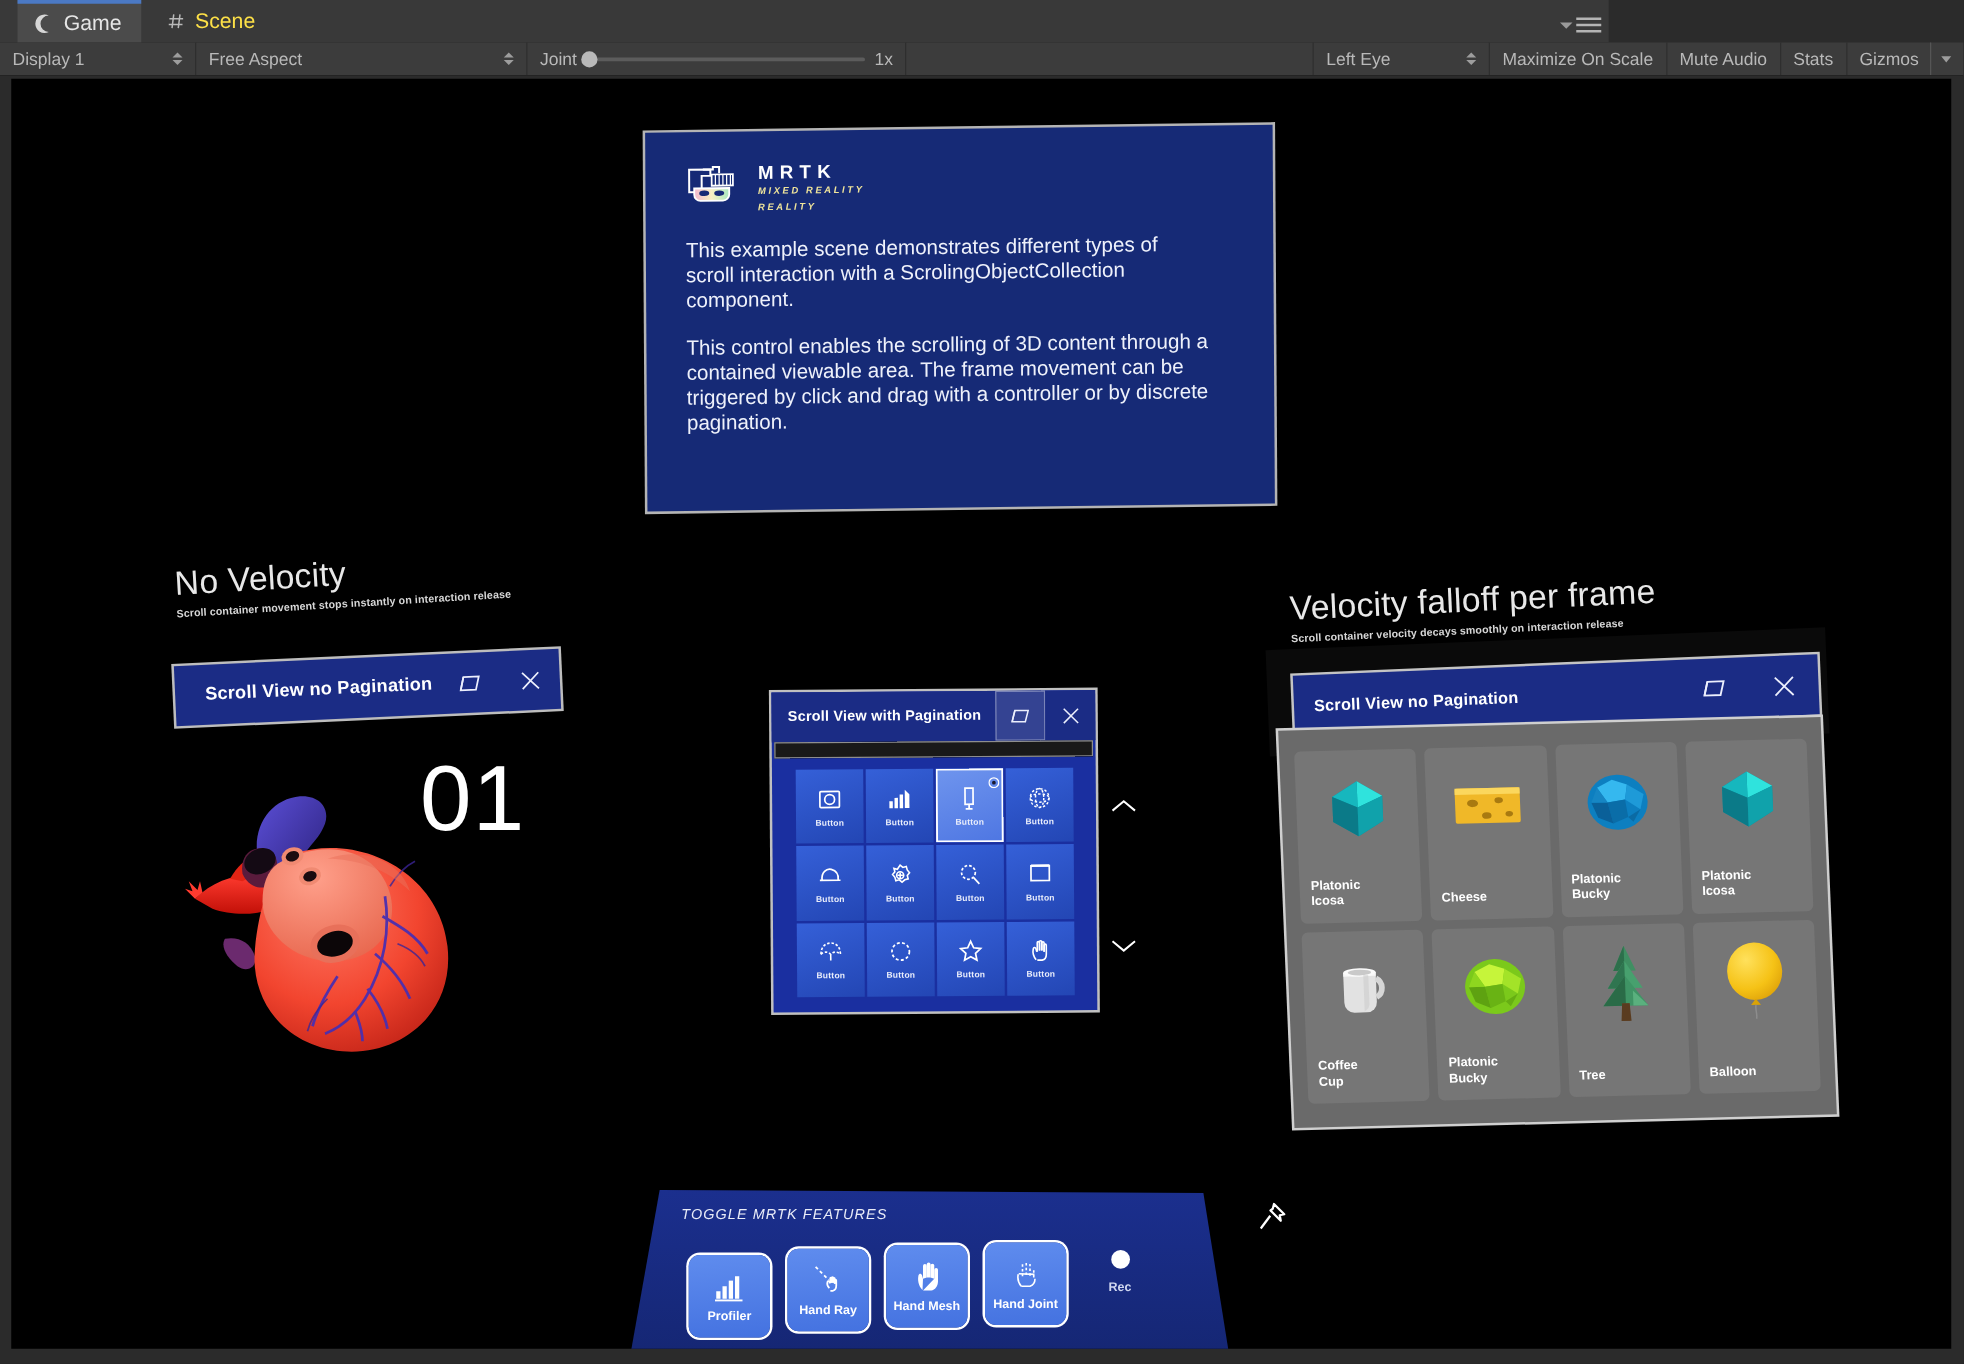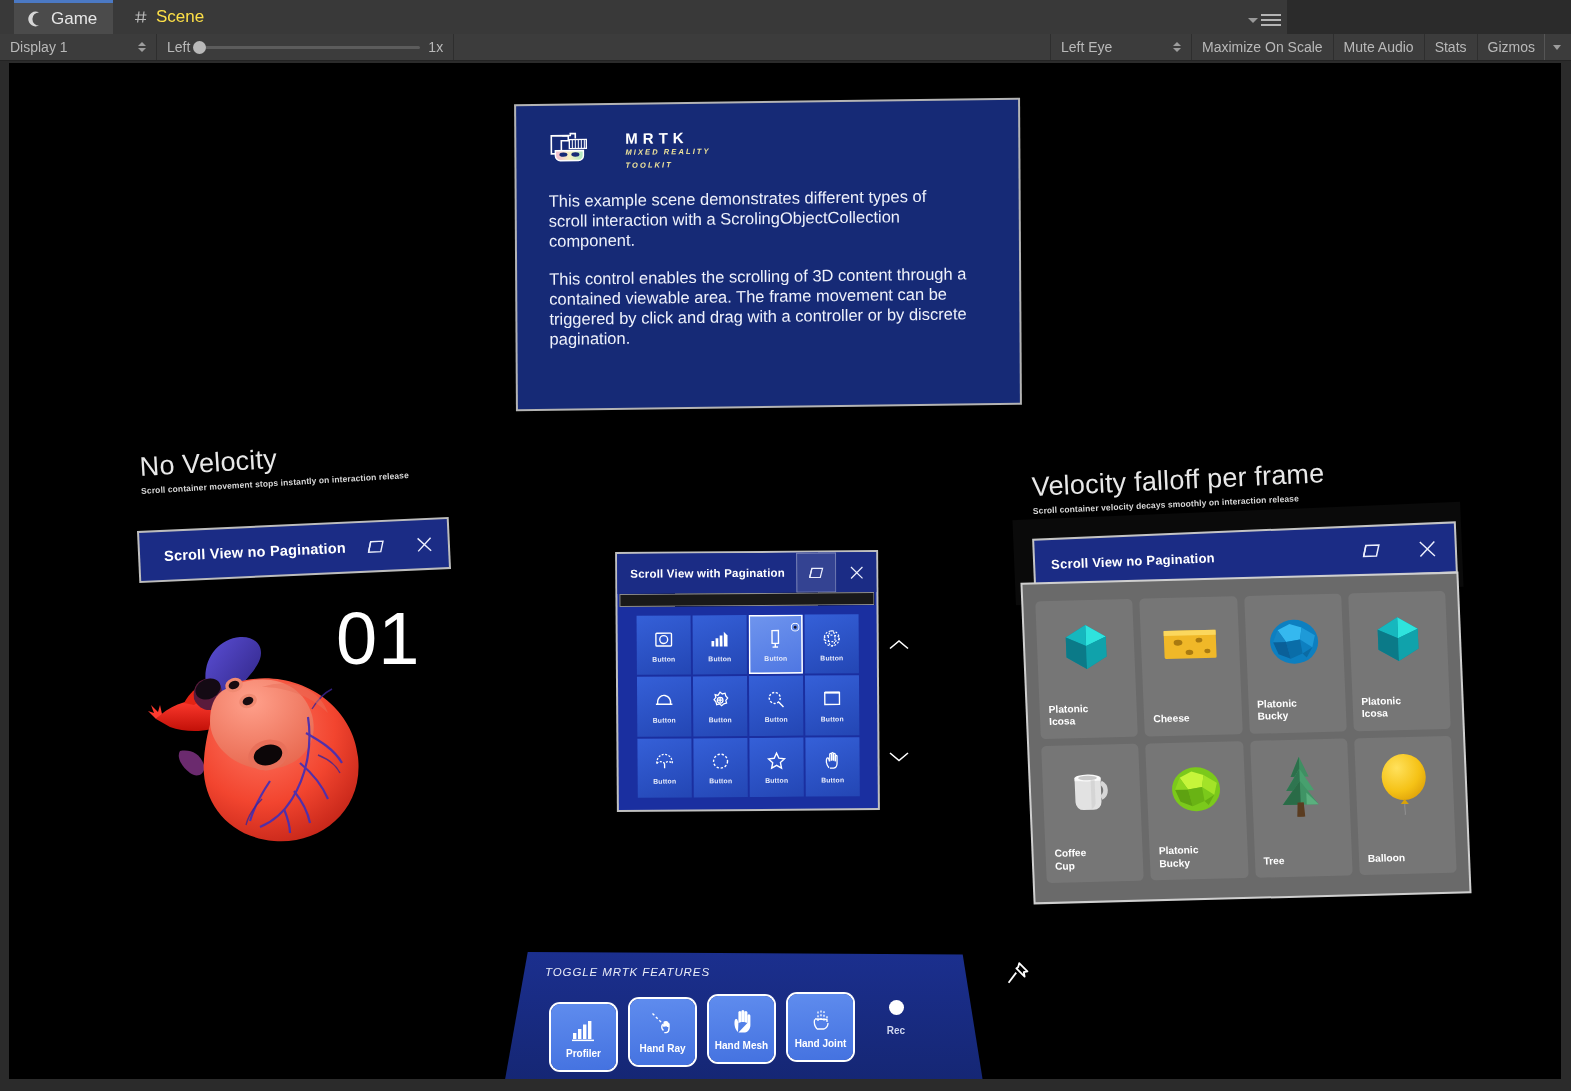--- a/index.html
+++ b/index.html
@@ -112,21 +112,21 @@
   .panel { position: absolute; }
 
   
   .info-slate {
     left: 508px; top: 40px; width: 502px; height: 303px;
     background: #162a76;
     transform: rotate(-0.75deg) skewX(-0.4deg);
     box-shadow: 0 0 0 2px #b4b4b4;
   }
   .mrtk-logo-row { position:absolute; left: 32px; top: 26px; display:flex; align-items:center; gap: 14px;}
-  .mrtk-wordmark { display:flex; flex-direction:column; gap: 2px; margin-left: 19px; }
+  .mrtk-wordmark { display:flex; flex-direction:column; gap: 2px; }
   .mrtk-word {
     color:#fff; font-size: 15px; font-weight: 700; letter-spacing: 5px; line-height:1;
   }
   .mrtk-sub {
     color:#efe49b; font-size: 7.5px; font-weight:700; font-style: italic;
     letter-spacing: 2.1px; line-height: 1.45;
   }
   .info-body {
     position:absolute; left: 32px; top: 86px; width: 420px;
     color:#eef1fb; font-size: 16.5px; line-height: 1.21;
@@ -304,22 +304,29 @@
   </div>
 
   <div class="toolbar">
     <div class="tb-item tb-dropdown" style="width:136px;">
       <span>Display 1</span>
       <span class="tb-dd-arrows">
           <i class="up"></i>
           <i class="dn"></i>
         </span>
     </div>
+    <div class="tb-item tb-dropdown" style="width:244px;">
+      <span>Free Aspect</span>
+      <span class="tb-dd-arrows">
+          <i class="up"></i>
+          <i class="dn"></i>
+        </span>
+    </div>
     <div class="tb-scale">
-      <span>Left</span>
+      <span>Joint</span>
       <span class="slider-track">
           <span class="slider-knob"></span>
         </span>
       <span>1x</span>
     </div>
     <div class="tb-spacer"></div>
     <div class="tb-item tb-dropdown" style="width:120px;">
       <span>Left Eye</span>
       <span class="tb-dd-arrows">
           <i class="up"></i>
@@ -361,21 +368,21 @@
             <rect x="21" y="8" width="17" height="9" fill="none" stroke="#fff" stroke-width="1.4"></rect>
             <path d="M24 8v9M27 8v9M30 8v9M33 8v9M36 8v9" stroke="#fff" stroke-width="1"></path>
             <path d="M7 19 h28 v5 a5 5 0 0 1 -5 5 h-18 a5 5 0 0 1 -5 -5 z" fill="url(#vis)" stroke="#fff" stroke-width="1.5"></path>
             <ellipse cx="15" cy="23" rx="4" ry="2.2" fill="#162a76"></ellipse>
             <ellipse cx="27" cy="23" rx="4" ry="2.2" fill="#162a76"></ellipse>
           </svg>
         </span>
         <span class="mrtk-wordmark">
           <span class="mrtk-word">MRTK</span>
           <span class="mrtk-sub">MIXED REALITY</span>
-          <span class="mrtk-sub">TOOLKIT</span>
+          <span class="mrtk-sub">REALITY</span>
         </span>
       </div>
       <div class="info-body">
         <p>This example scene demonstrates different types of scroll interaction with a ScrolingObjectCollection component.</p>
         <p>This control enables the scrolling of 3D content through a contained viewable area. The frame movement can be triggered by click and drag with a controller or by discrete pagination.</p>
       </div>
     </div>
 
     <div class="sec-title left-head">
       <div class="h">No Velocity</div>

